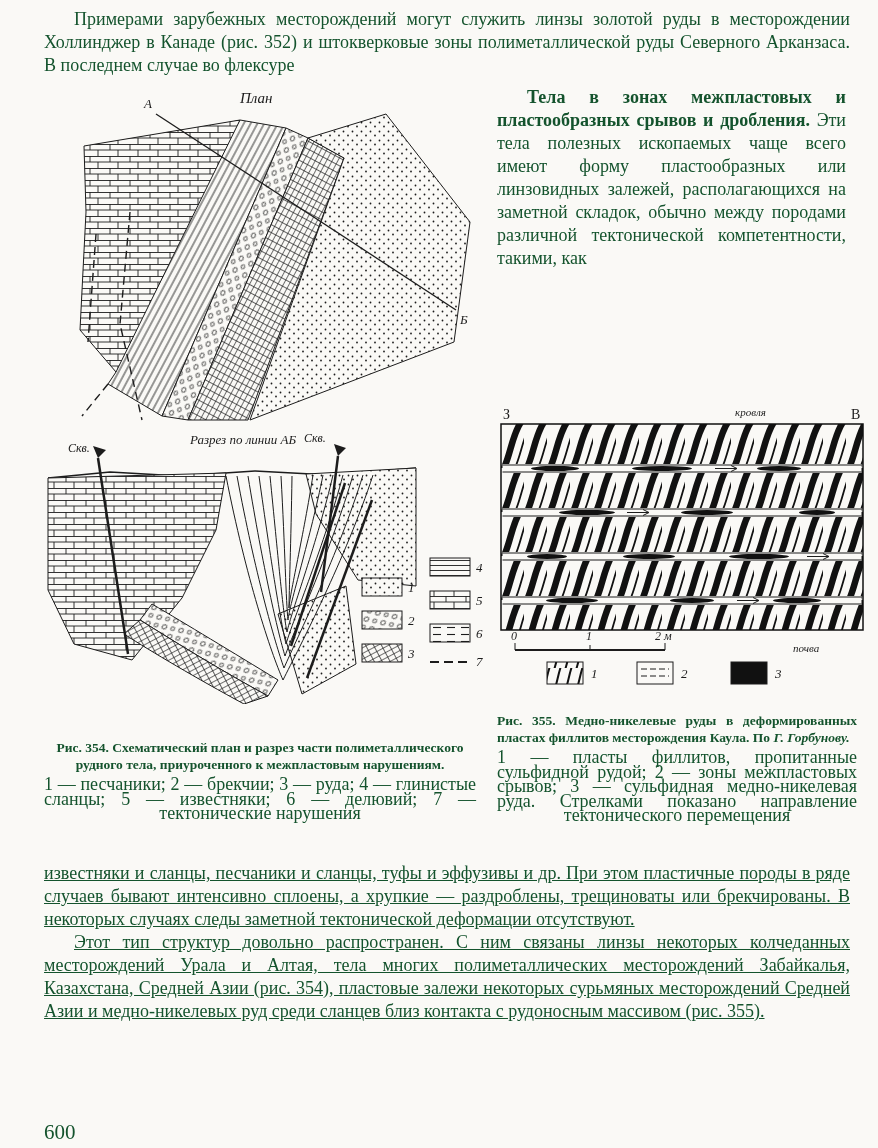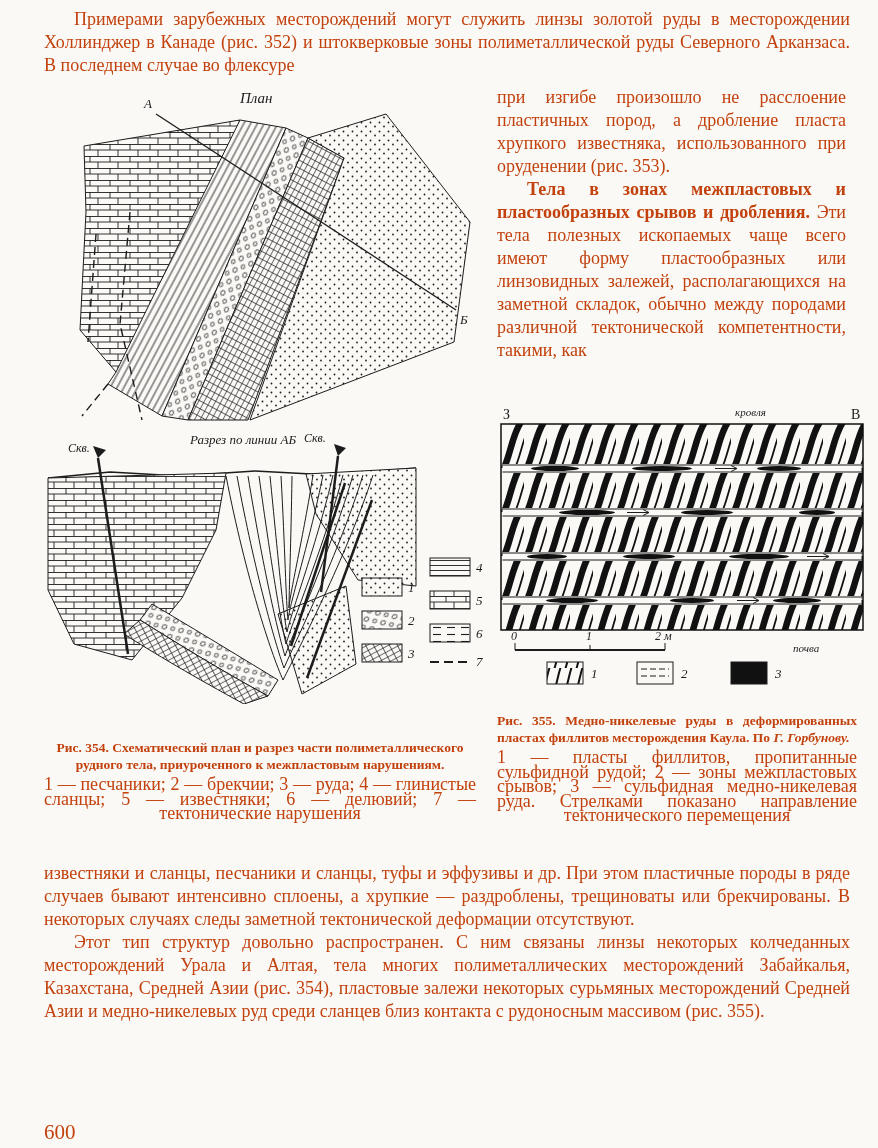--- a/index.html
+++ b/index.html
@@ -1,18 +1,18 @@
 <!DOCTYPE html>
 <html><head>
 <meta charset="utf-8">
 <style>
   * { box-sizing: border-box; }
   html,body { margin:0; padding:0; background:#9a9a9a; }
   .page { position:relative; width:878px; height:1148px; margin:0 auto; background:#faf9f6;
-          color:#c2410c; font-family:"Liberation Serif", serif; overflow:hidden; }
+          color:#14532d; font-family:"Liberation Serif", serif; overflow:hidden; }
   .abs { position:absolute; }
   .body-text { font-size:18px; line-height:23px; text-align:justify; }
   .body-text p { margin:0; }
   .indent { text-indent:30px; }
   .runin { font-weight:bold; }
   .col-right { left:497px; top:86px; width:349px; height:316px; overflow:hidden; }
   .cap-title { font-weight:bold; font-size:13.5px; line-height:17px; text-align:center;margin-top:25px; }
   .cap-title-j { font-weight:bold; font-size:13.5px; line-height:17px; text-align:justify; }
   .cap-legend { font-size:18px; line-height:14.5px; text-align:justify; text-align-last:center; margin-top:4px; }
   .pagenum { font-size:21px; }
@@ -68,21 +68,20 @@
     <path class="ln" stroke-dasharray="8 5" style="stroke-width:1.4" d="M86,128 L76,240 L98,336"></path>
     <path class="ln" stroke-dasharray="8 5" style="stroke-width:1.4" d="M52,150 L44,258"></path>
     <path class="ln" stroke-dasharray="8 5" style="stroke-width:1.4" d="M64,300 L38,332"></path>
     <line class="ln" style="stroke-width:1.3" x1="112" y1="30" x2="412" y2="226"></line>
     <text class="i15" x="196" y="19">План</text>
     <text class="i13" x="100" y="24">А</text>
     <text class="i13" x="416" y="240">Б</text>
   </svg>
 
   <div class="abs body-text col-right">
-    <p><span>при изгибе произошло не расслоение пластичных пород, а дробление пласта хрупкого известняка, использованного при оруденении (рис. 353).</span></p>
     <p class="indent"><b class="runin">Тела в зонах межпластовых и пластообразных срывов и дробления.</b> <span>Эти тела полезных ископаемых чаще всего имеют форму пластообразных или линзовидных залежей, располагающихся на заметной складок, обычно между породами различной тектонической компетентности, такими, как</span></p>
   </div>
 
   <svg class="abs" style="left:40px; top:428px;" width="452" height="276" viewBox="0 0 452 276">
     <defs>
       <pattern id="bDots" width="9" height="9" patternUnits="userSpaceOnUse">
         <rect width="9" height="9" fill="#faf9f6"></rect>
         <circle cx="2.5" cy="2.5" r="0.9" fill="#1c1c1c"></circle>
           <circle cx="7" cy="6.5" r="0.9" fill="#1c1c1c"></circle>
       </pattern>
@@ -226,20 +225,20 @@
 
   <div class="abs" style="left:44px; top:714px; width:432px;">
     <div class="cap-title">Рис. 354. Схематический план и разрез части полиметаллического рудного тела, приуроченного к межпластовым нарушениям.</div>
     <div class="cap-legend">1 — песчаники; 2 — брекчии; 3 — руда; 4 — глинистые сланцы; 5 — известняки; 6 — делювий; 7 — тектонические нарушения</div>
   </div>
   <div class="abs" style="left:497px; top:712px; width:360px;">
     <div class="cap-title-j"><span>Рис. 355. Медно-никелевые руды в деформированных пластах филлитов месторождения Каула. По</span> <i>Г. Горбунову.</i></div>
     <div class="cap-legend">1 — пласты филлитов, пропитанные сульфидной рудой; 2 — зоны межпластовых срывов; 3 — сульфидная медно-никелевая руда. Стрелками показано направление тектонического перемещения</div>
   </div>
 
-  <div class="abs body-text" style="left:44px; top:862px; width:806px;">
+  <div class="abs body-text" style="left:44px; top:862px; width:806px;text-decoration:underline;">
     <p><span>известняки и сланцы, песчаники и сланцы, туфы и эффузивы и др. При этом пластичные породы в ряде случаев бывают интенсивно сплоены, а хрупкие — раздроблены, трещиноваты или брекчированы. В некоторых случаях следы заметной тектонической деформации отсутствуют.</span></p>
     <p class="indent"><span>Этот тип структур довольно распространен. С ним связаны линзы некоторых колчеданных месторождений Урала и Алтая, тела многих полиметаллических месторождений Забайкалья, Казахстана, Средней Азии (рис. 354), пластовые залежи некоторых сурьмяных месторождений Средней Азии и медно-никелевых руд среди сланцев близ контакта с рудоносным массивом (рис. 355).</span></p>
   </div>
 
   <div class="abs pagenum" style="left:44px; top:1120px;">600</div>
 
 </div>
 
 </body></html>

